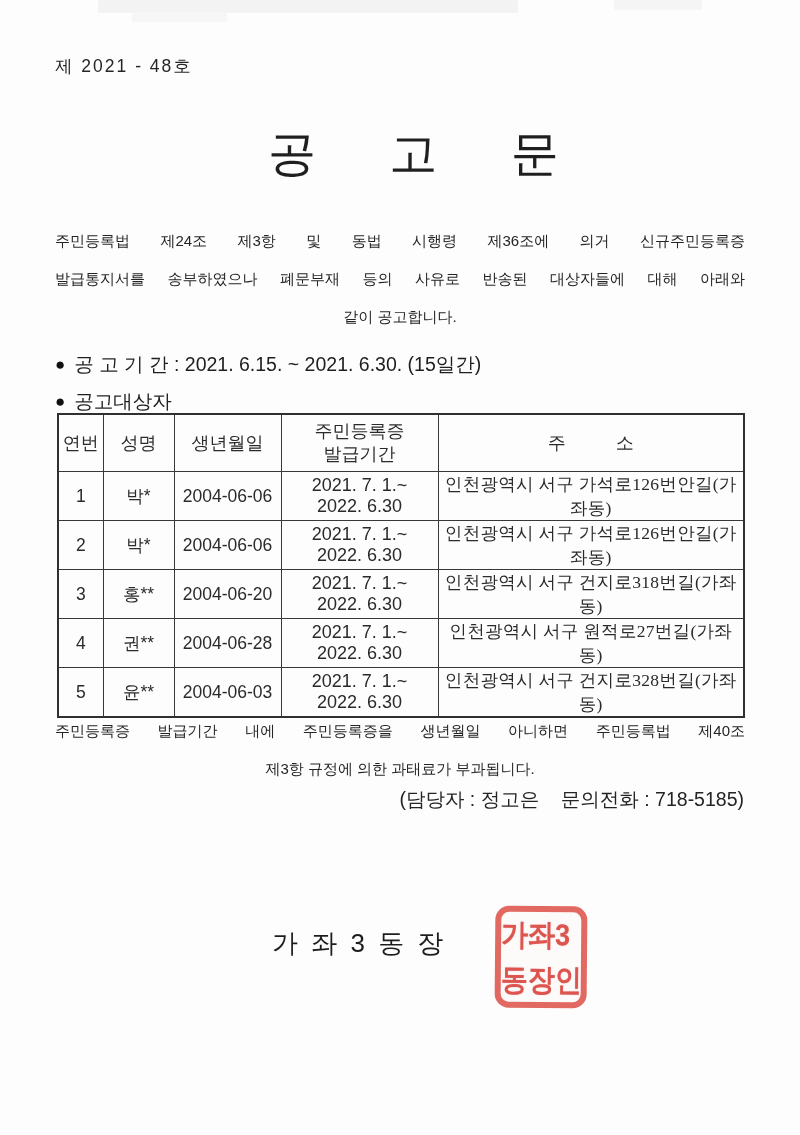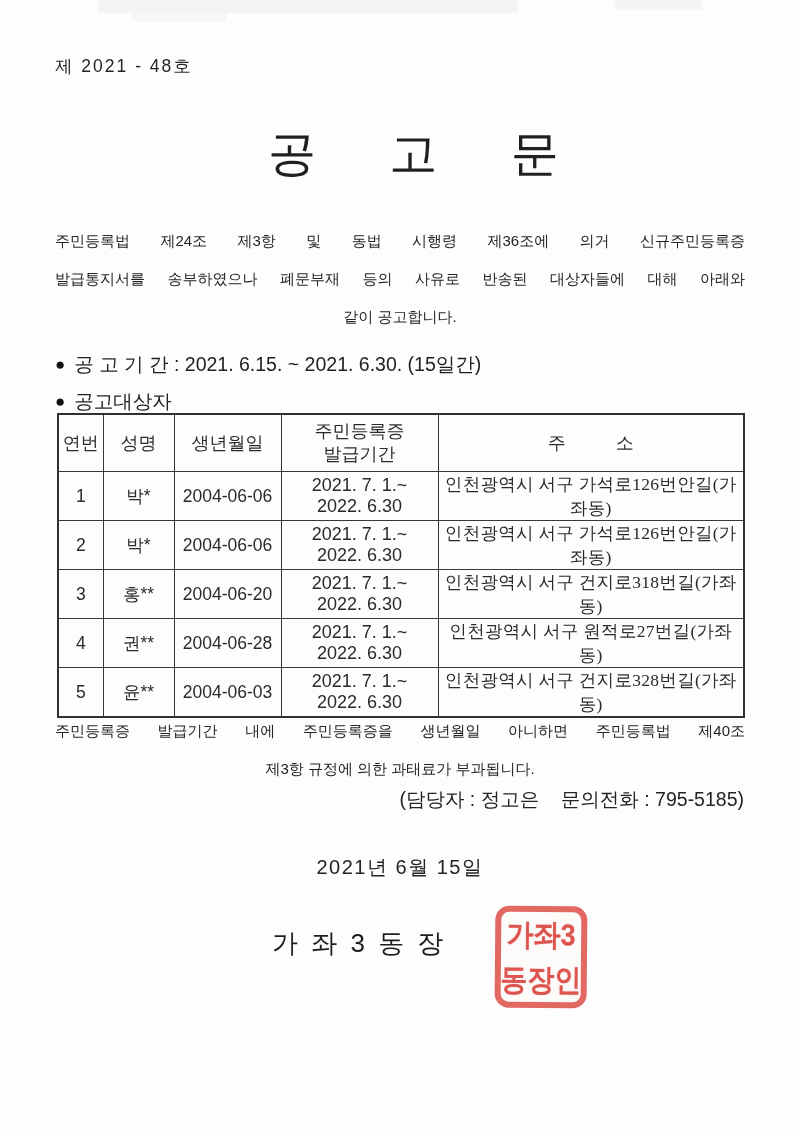--- a/index.html
+++ b/index.html
@@ -86,21 +86,20 @@
   .signer{
     position:absolute;left:272px;top:926px;
     font-size:26px;letter-spacing:3px;color:#1d1d1d;white-space:pre;
   }
   .stamp{
     position:absolute;left:495px;top:906px;width:92px;height:102px;
     border:6px solid rgba(221,77,70,0.85);
     border-radius:14px;
     box-sizing:border-box;
     display:flex;flex-direction:column;justify-content:space-around;
-    align-items:center;
     transform:rotate(0.5deg);
     background:rgba(255,245,244,0.25);
   }
   .stamp-line{
     font-weight:bold;font-size:27px;line-height:30px;
     color:rgba(219,73,66,0.88);
     letter-spacing:0px;
     transform:scaleY(1.12);
     text-shadow:0 0 1px rgba(224,98,92,0.55);
     white-space:nowrap;
@@ -207,23 +206,22 @@
         <td class="addr">인천광역시 서구 건지로328번길(가좌동)</td>
       </tr>
     </tbody>
   </table>
 
   <div class="para penalty">
     <div class="jline">주민등록증 발급기간 내에 주민등록증을 생년월일 아니하면 주민등록법 제40조</div>
     <div class="nline">제3항 규정에 의한 과태료가 부과됩니다.</div>
   </div>
 
-  <div class="contact">(담당자 : 정고은    문의전화 : 795-5185)</div>
-
-  <div class="date">2021년 6월 15일</div>
+  <div class="contact">(담당자 : 정고은    문의전화 : 718-5185)</div>
+
 
   <div class="signer">가 좌 3 동 장</div>
 
   <div class="stamp">
     <div class="stamp-line">가좌3</div>
     <div class="stamp-line">동장인</div>
   </div>
 
 </div>
 

